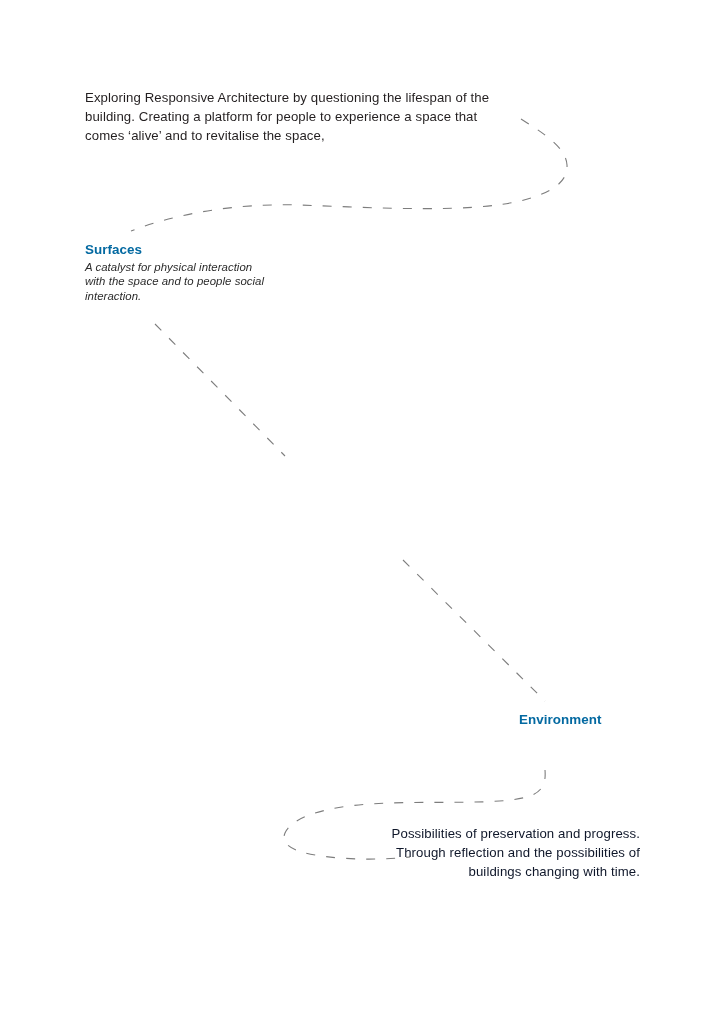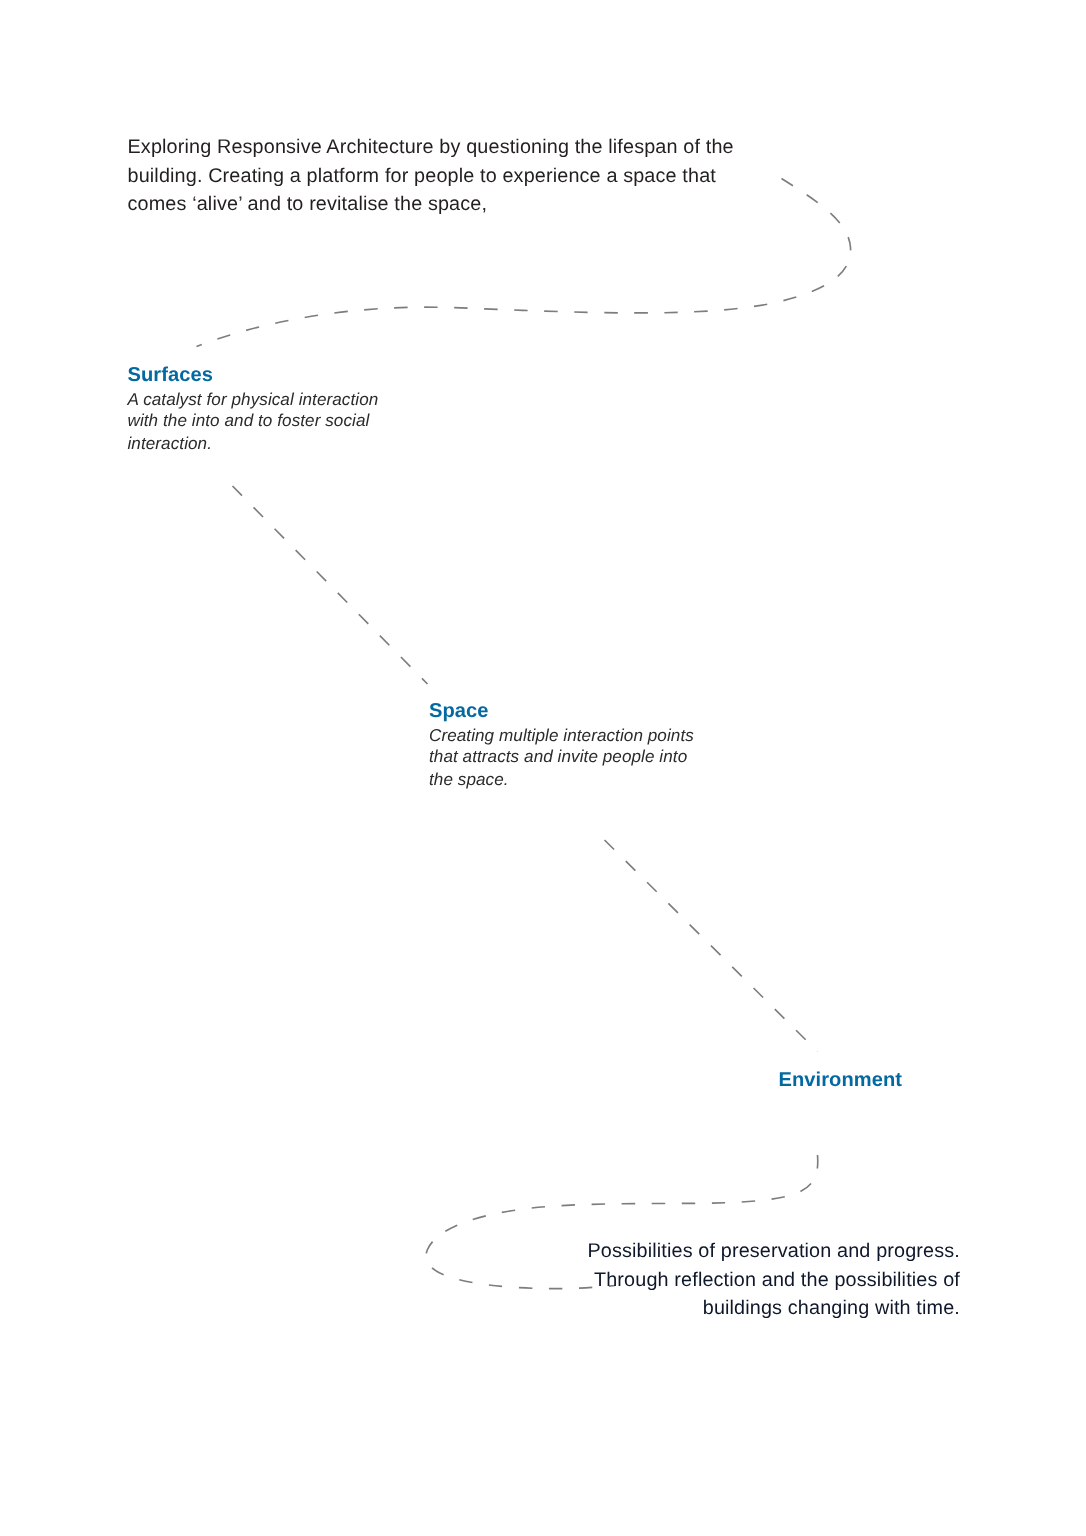--- a/index.html
+++ b/index.html
@@ -98,27 +98,23 @@
                C 325 807, 292 817, 285 833
                C 279 847, 300 855, 340 858
                C 366 860, 390 859, 410 857"></path>
     </g>
   </svg>
 
   <div class="text-block intro-paragraph">Exploring Responsive Architecture by questioning the lifespan of the building. Creating a platform for people to experience a space that comes ‘alive’ and to revitalise the space,</div>
 
   <div class="stage" id="stage-surfaces">
     <div class="stage-title">Surfaces</div>
-    <div class="stage-desc">A catalyst for physical interaction with the into and to foster social interaction.</div>
+    <div class="stage-desc">A catalyst for physical interaction with the space and to people social interaction.</div>
   </div>
 
-  <div class="stage" id="stage-space">
-    <div class="stage-title">Space</div>
-    <div class="stage-desc">Creating multiple interaction points that attracts and invite people into the space.</div>
-  </div>
 
   <div class="stage" id="stage-environment">
     <div class="stage-title">Environment</div>
   </div>
 
   <div class="text-block closing-paragraph">Possibilities of preservation and progress. Through reflection and the possibilities of buildings changing with time.</div>
 
 </div>
 
 </body></html>

